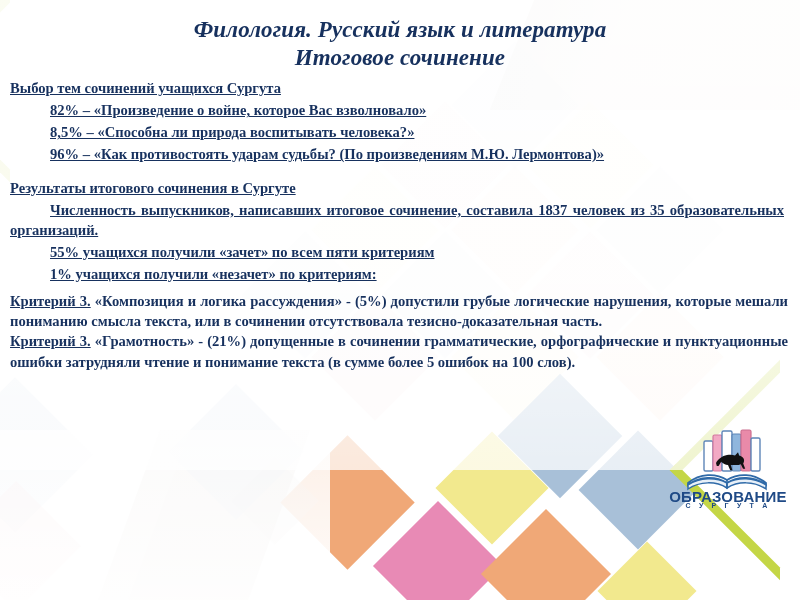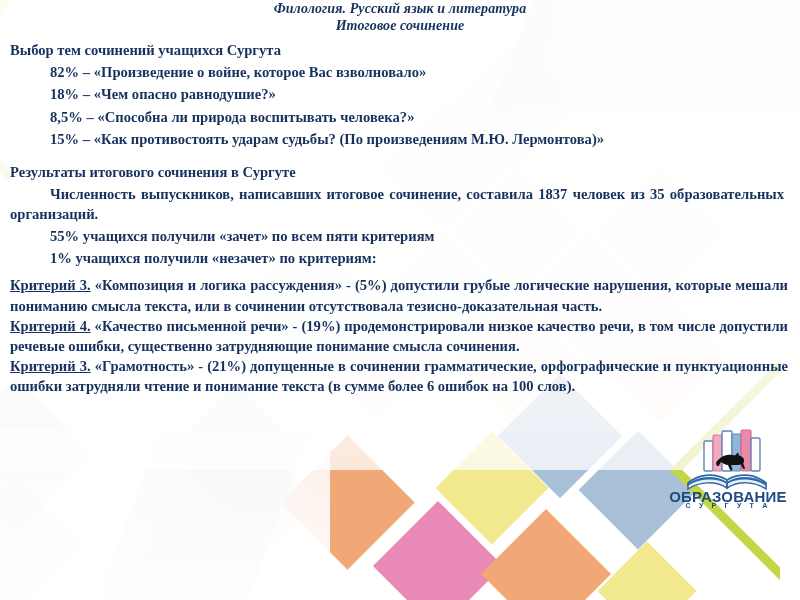--- a/index.html
+++ b/index.html
@@ -74,33 +74,34 @@
     z-index:1;pointer-events:none;
   }
 
   
   .content{position:relative;z-index:3;}
 
   .title{
     text-align:center;
     color:#17315e;
     font-weight:bold;font-style:italic;
-    font-size:14px;line-height:1.22;
+    font-size:23px;line-height:1.22;
+    padding-top:16px;
     letter-spacing:.1px;
   }
   .title .l2{display:block;}
 
   .body{
     padding:6px 12px 0 10px;
     color:#17315e;
     font-weight:bold;
     font-size:14.6px;
     line-height:1.38;
   }
-  .p{margin:0 4px 2px 0;}
+  .p{margin:0 4px 2px 0;text-decoration:underline;}
   .p.indent{text-indent:40px;}
   .p.just{text-align:justify;}
   .gap{height:11px;}
   .gap-sm{height:5px;}
   .crit{margin:0;text-align:justify;}
   .crit u{}
 
   
   .logo{
     position:absolute;right:12px;top:425px;width:120px;height:96px;
@@ -165,36 +166,34 @@
 
     <div class="title">
       <span>Филология. Русский язык и литература</span>
       <span class="l2">Итоговое сочинение</span>
     </div>
 
     <div class="body">
 
       <p class="p">Выбор тем сочинений учащихся  Сургута</p>
       <p class="p indent">82% – «Произведение о войне, которое Вас взволновало»</p>
-      <p class="p indent">18% – «Чем опасно равнодушие?»</p>
       <p class="p indent">8,5% – «Способна ли природа воспитывать человека?»</p>
-      <p class="p indent">15% – «Как противостоять ударам судьбы? (По произведениям М.Ю. Лермонтова)»</p>
+      <p class="p indent">96% – «Как противостоять ударам судьбы? (По произведениям М.Ю. Лермонтова)»</p>
 
       <div class="gap"></div>
 
       <p class="p">Результаты итогового сочинения в Сургуте</p>
       <p class="p indent just">Численность выпускников, написавших  итоговое сочинение,  составила 1837 человек  из 35 образовательных организаций.</p>
       <p class="p indent">55% учащихся получили «зачет» по всем пяти критериям</p>
       <p class="p indent">1%  учащихся получили «незачет» по критериям:</p>
 
       <div class="gap-sm"></div>
 
       <p class="crit"><u>Критерий 3.</u><span> «Композиция и логика рассуждения» - (5%) допустили грубые логические нарушения,  которые мешали пониманию смысла текста, или в сочинении отсутствовала тезисно-доказательная часть.</span></p>
-      <p class="crit"><u>Критерий 4.</u><span> «Качество письменной речи» - (19%) продемонстрировали низкое качество речи, в том числе допустили речевые ошибки, существенно затрудняющие понимание смысла сочинения.</span></p>
-      <p class="crit"><u>Критерий 3.</u><span> «Грамотность» - (21%) допущенные в сочинении грамматические, орфографические и пунктуационные ошибки  затрудняли  чтение и понимание текста (в сумме более 6 ошибок на 100 слов).</span></p>
+      <p class="crit"><u>Критерий 3.</u><span> «Грамотность» - (21%) допущенные в сочинении грамматические, орфографические и пунктуационные ошибки  затрудняли  чтение и понимание текста (в сумме более 5 ошибок на 100 слов).</span></p>
 
     </div>
   </div>
 
   <div class="logo">
     <svg width="120" height="70" viewBox="0 0 120 70">
 
       <g>
         <rect x="36" y="16" width="9" height="30" rx="1.5" fill="#ffffff" stroke="#5e86b8" stroke-width="1.4"></rect>
         <rect x="45" y="10" width="9" height="36" rx="1.5" fill="#f2a9c4" stroke="#d4789f" stroke-width="1.2"></rect>

